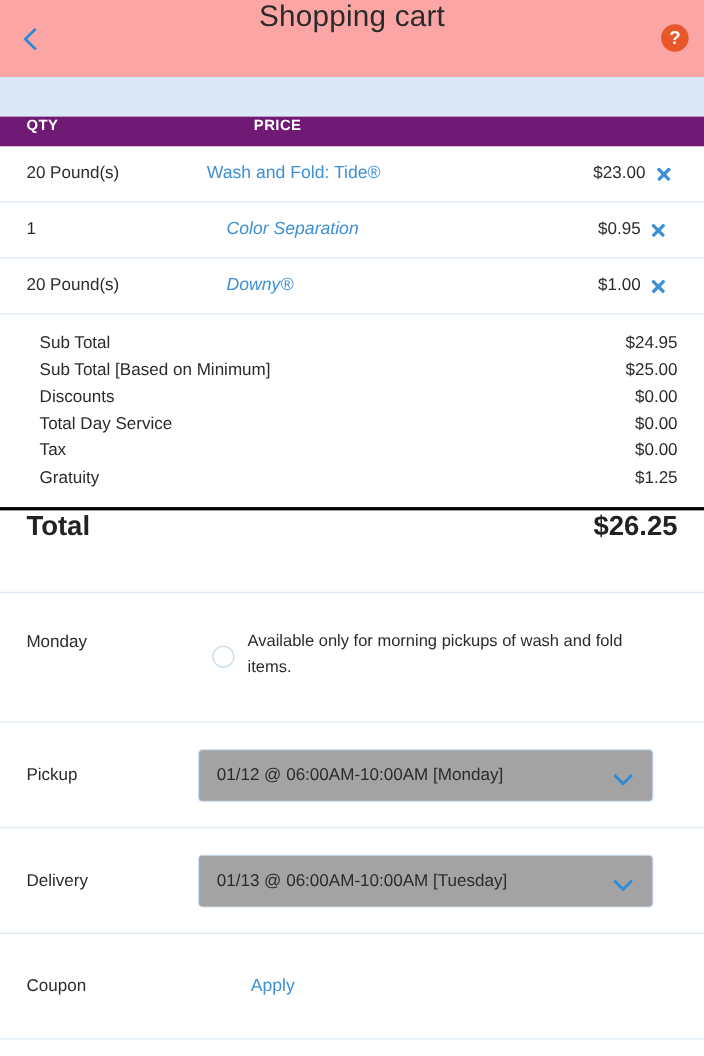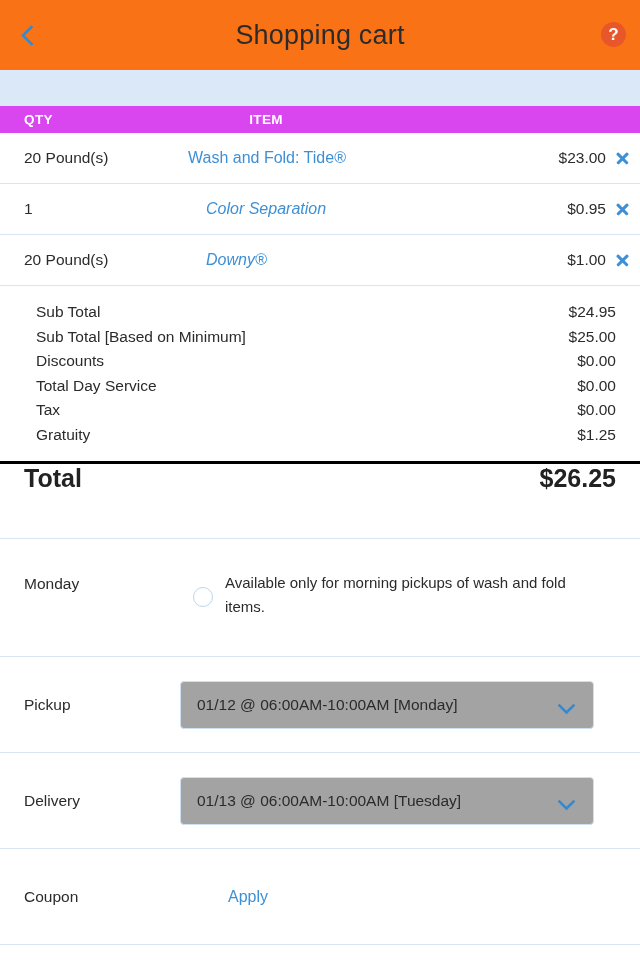--- a/index.html
+++ b/index.html
@@ -15,23 +15,22 @@
     width: 640px;
     height: 960px;
     overflow: hidden;
     background: #fff;
   }
 
   
   .header {
     position: relative;
     height: 70px;
-    background: #f97316;
-    display: flex;
-    align-items: center;
+    background: #fca5a5;
+    display: flex;
   }
   .back-btn {
     width: 56px;
     height: 70px;
     display: flex;
     align-items: center;
     justify-content: center;
     padding-left: 6px;
   }
   .chev-left {
@@ -66,28 +65,27 @@
 
   
   .banner {
     height: 36px;
     background: #dbe8f8;
   }
 
   
   .tbl-head {
     height: 27px;
-    background: #d946ef;
+    background: #701a75;
     color: #ffffff;
     display: flex;
-    align-items: center;
+    align-items: flex-start;
     font-size: 13.5px;
     font-weight: bold;
     letter-spacing: .4px;
-    gap: 9px;
   }
   .col-qty   { width: 188px; padding-left: 24px; }
   .col-item  { flex: 1; }
   .col-price { width: 120px; text-align: right; padding-right: 34px; }
 
   .item-row {
     display: flex;
     align-items: center;
     height: 51px;
     border-bottom: 1px solid #d9e6f2;
@@ -100,21 +98,21 @@
     font-size: 16px;
   }
   .item-name.sub {
     font-style: italic;
     padding-left: 18px;
   }
   .price-cell {
     width: 120px;
     display: flex;
     align-items: center;
-    justify-content: flex-end;
+    justify-content: center;
     padding-right: 10px;
     gap: 9px;
     font-size: 15.5px;
     color: #2b2b2b;
   }
   .x-icon {
     position: relative;
     width: 15px; height: 15px;
     flex: none;
   }
@@ -250,21 +248,21 @@
       <span class="chev-left"></span>
     </div>
     <div class="header-title">Shopping cart</div>
     <div class="help-btn">?</div>
   </div>
 
   <div class="banner"></div>
 
   <div class="tbl-head">
     <div class="col-qty">QTY</div>
-    <div class="col-price">ITEM</div>
+    <div class="col-price">PRICE</div>
   </div>
 
   <div class="item-row">
     <div class="col-qty">20 Pound(s)</div>
     <div class="col-item"><span class="item-name">Wash and Fold: Tide®</span></div>
     <div class="price-cell">
       <span>$23.00</span>
       <span class="x-icon"></span>
     </div>
   </div>

